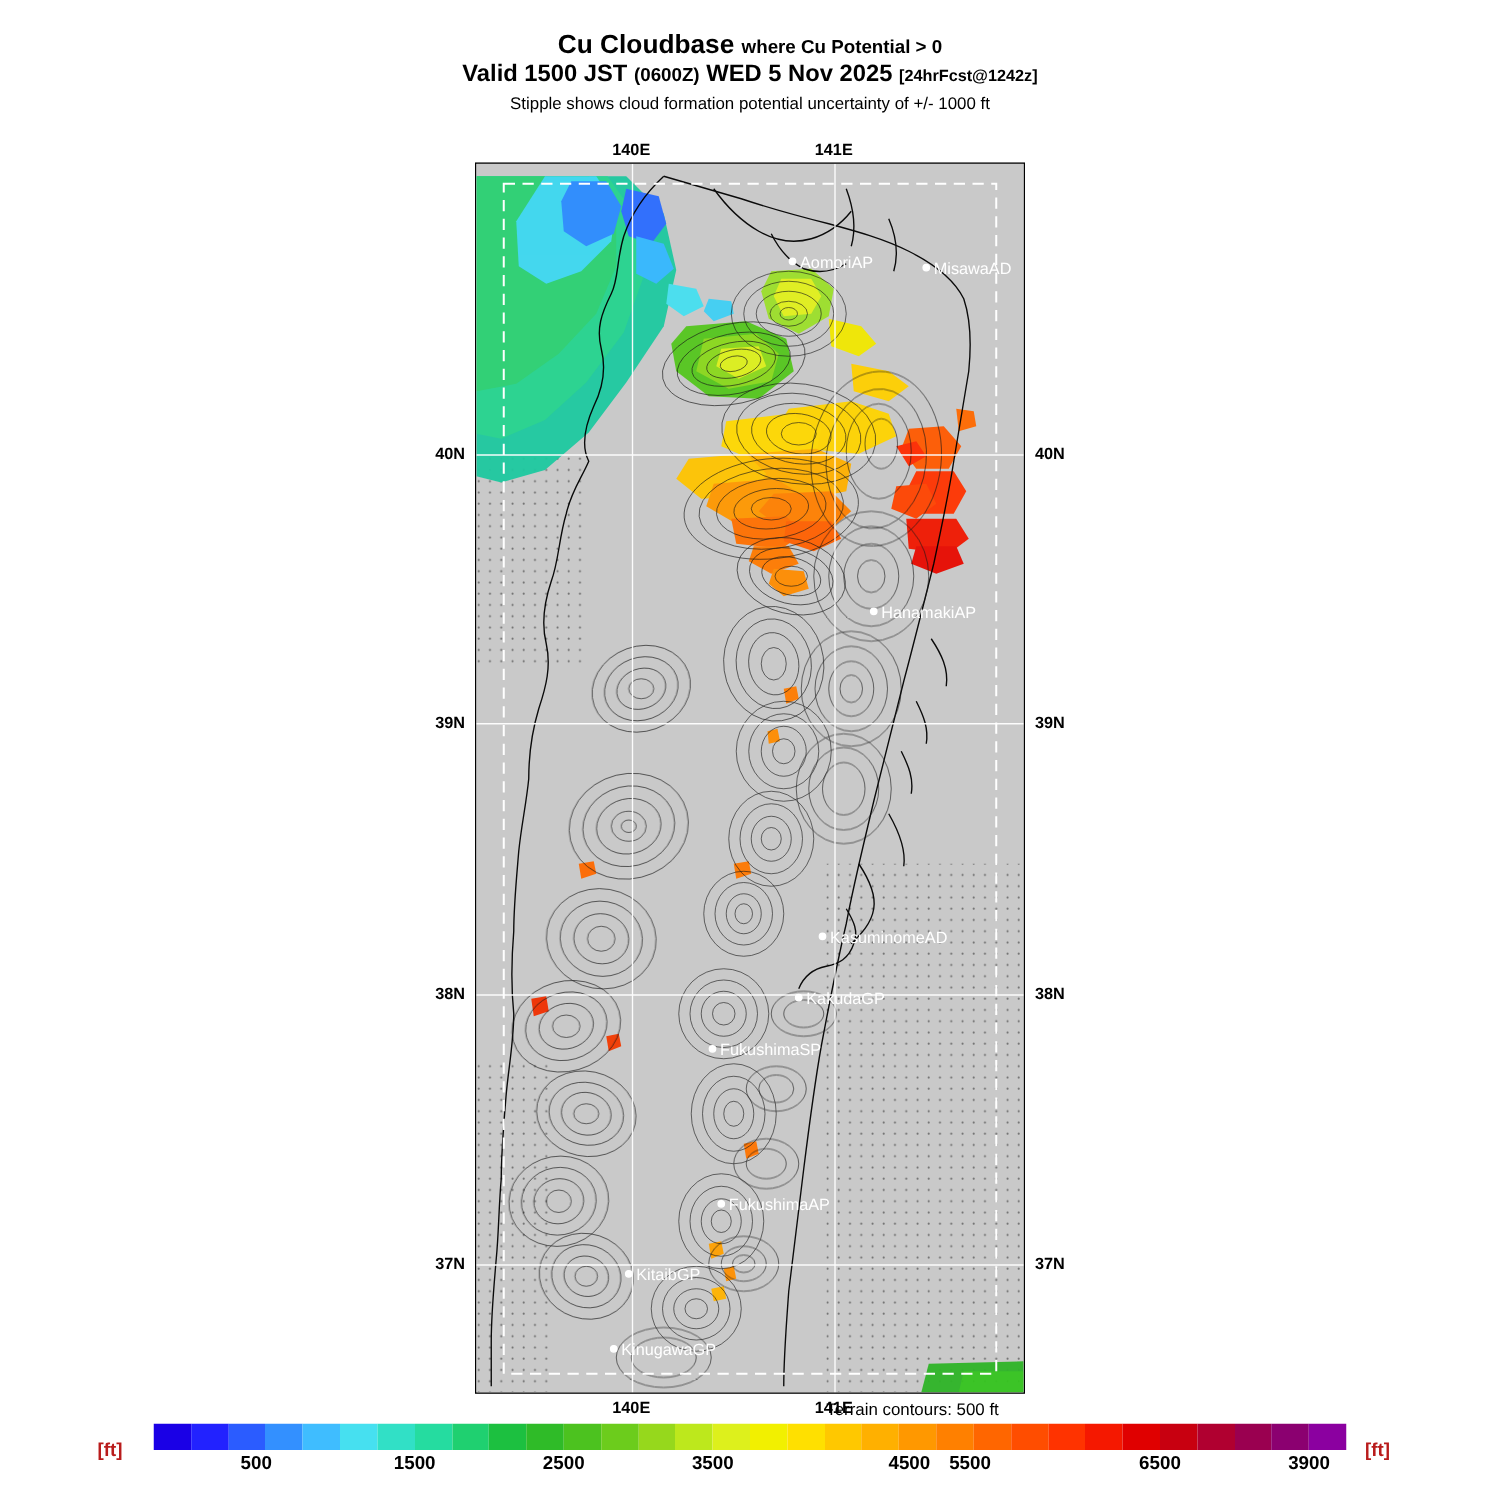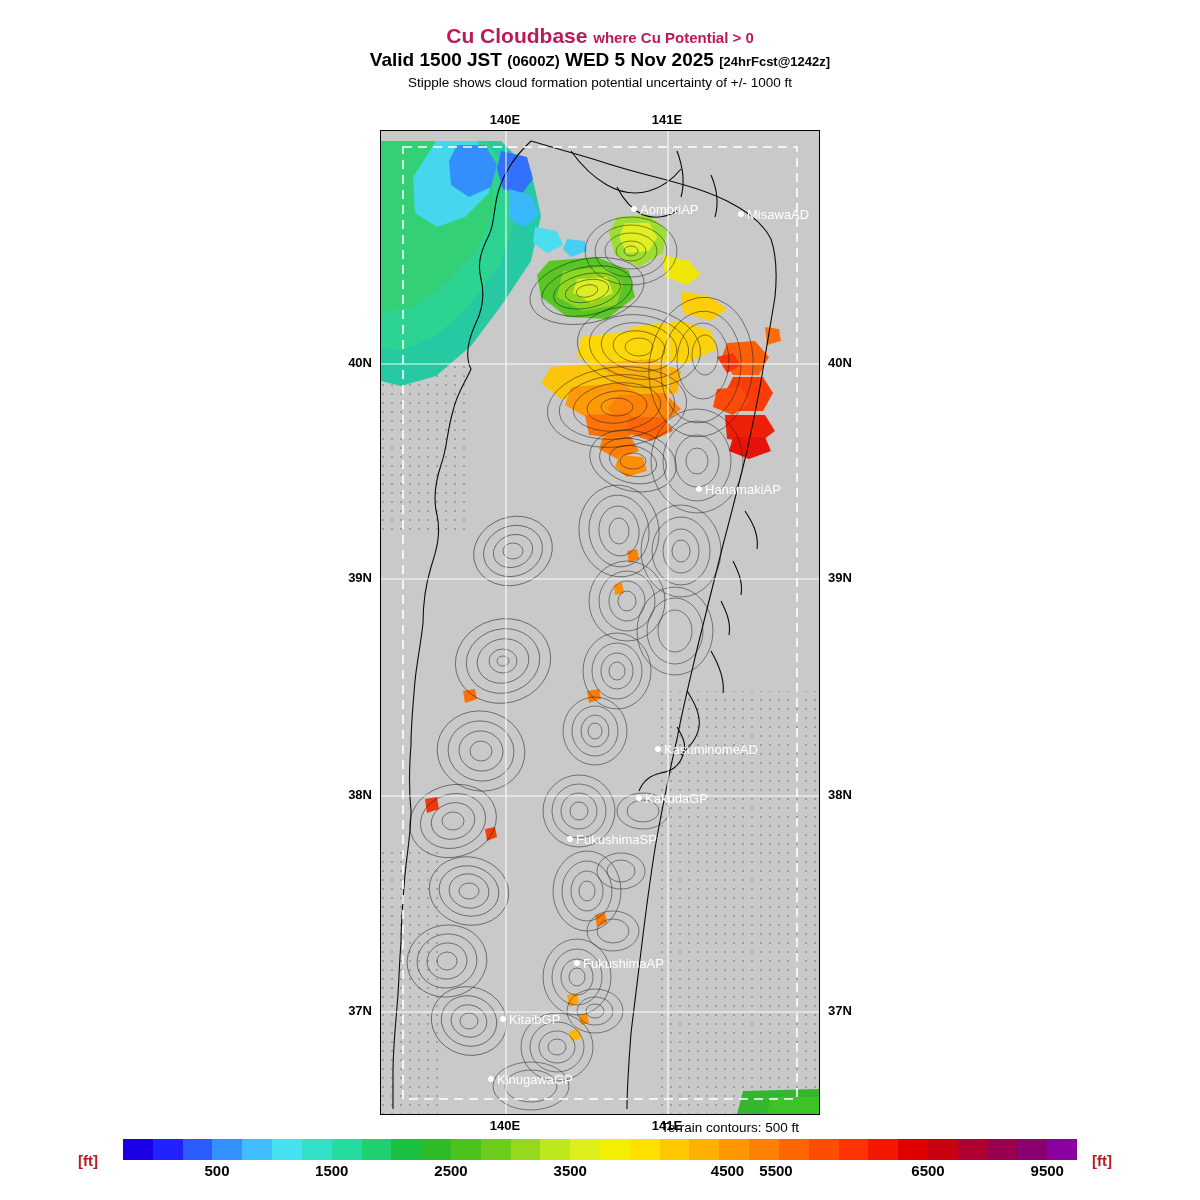--- a/index.html
+++ b/index.html
@@ -19,21 +19,21 @@
   .title-block {
     position: absolute;
     top: 24px;
     left: 0;
     width: 1200px;
     text-align: center;
   }
   .title-line1 {
     font-size: 21px;
     font-weight: bold;
-    color: #be185d;
+    color: #000000;
     line-height: 1.1;
   }
   .title-line1 .sub {
     font-size: 15px;
     font-weight: bold;
   }
   .title-line2 {
     font-size: 19px;
     font-weight: bold;
     color: #000;
@@ -540,21 +540,21 @@
       <div style="background: rgb(200, 0, 16);"></div>
       <div style="background: rgb(176, 0, 48);"></div>
       <div style="background: rgb(154, 0, 80);"></div>
       <div style="background: rgb(139, 0, 112);"></div>
       <div style="background: rgb(139, 0, 160);"></div>
     </div>
 </div>
 <div class="cb-unit" id="cb-unit-left">[ft]</div>
 <div class="cb-unit" id="cb-unit-right">[ft]</div>
 <div id="cb-ticks">
-    <div class="cb-tick" style="left: 94px;">500</div>
+    <div class="cb-tick" style="left: 82px;">500</div>
     <div class="cb-tick" style="left: 208.735px; text-align: right;">1500</div>
     <div class="cb-tick" style="left: 327.985px;">2500</div>
     <div class="cb-tick" style="left: 447.235px;">3500</div>
     <div class="cb-tick" style="left: 566.485px; margin-left: 38px;">4500</div>
     <div class="cb-tick" style="left: 653px;">5500</div>
     <div class="cb-tick" style="left: 804.985px;">6500</div>
-    <div class="cb-tick" style="left: 924.235px;">9500</div>
+    <div class="cb-tick" style="left: 924.235px;">3900</div>
   </div>
 
 </body></html>

